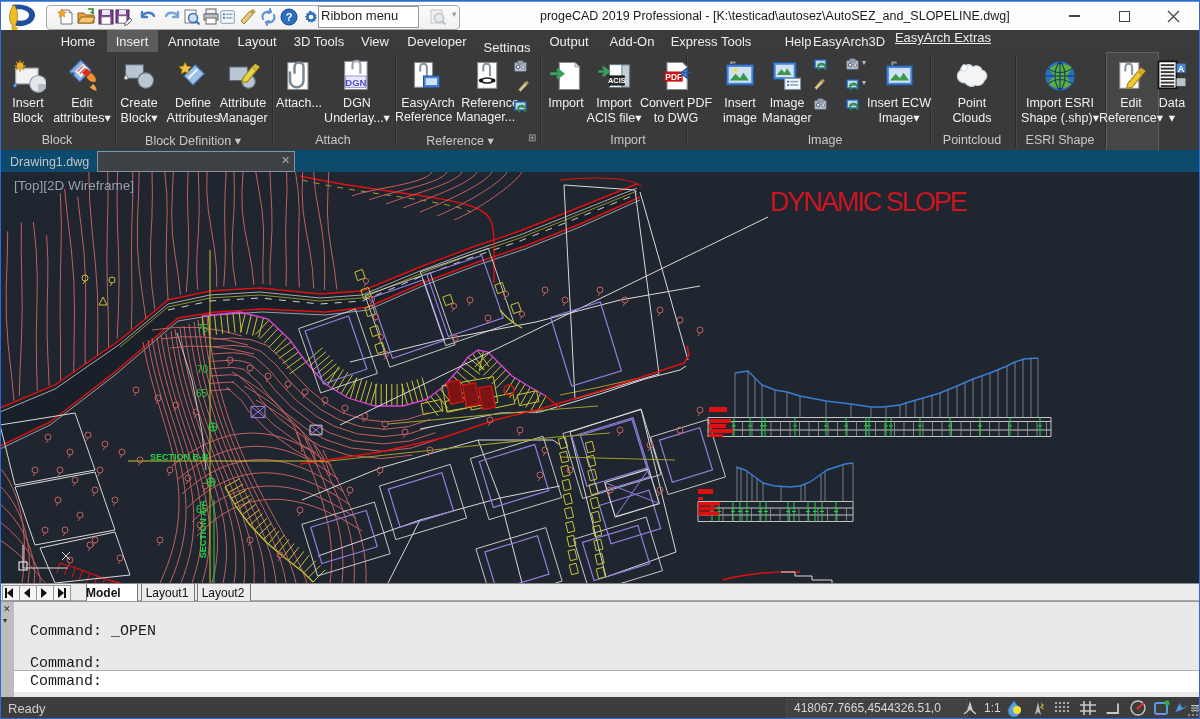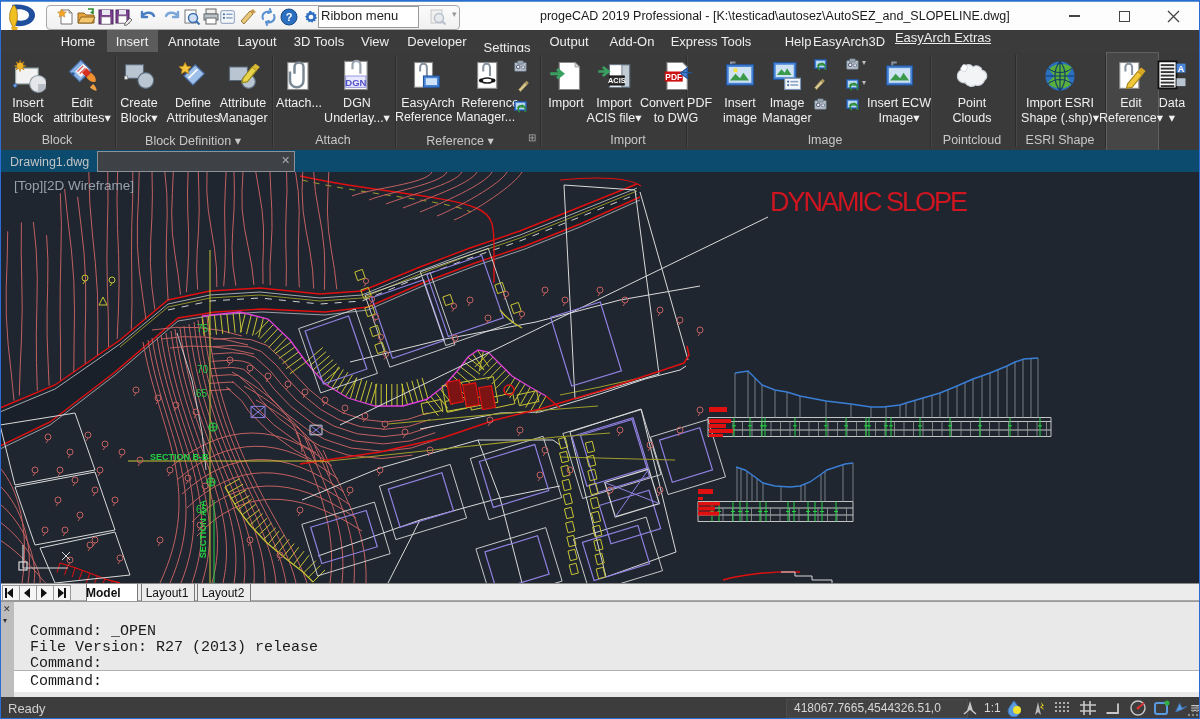--- a/index.html
+++ b/index.html
@@ -1004,21 +1004,20 @@
     <div style="position:absolute;left:141px;top:0px;width:52px;height:17px;background:#ececec;border-left:1px solid #777;border-right:1px solid #777;border-bottom:1px solid #777;clip-path:polygon(0 0,100% 0,calc(100% + 6px) 100%,-6px 100%);"></div>
     <div style="position:absolute;left:141px;top:2px;width:52px;text-align:center;font:normal 12px 'Liberation Sans',sans-serif;color:#111;">Layout1</div>
     <div style="position:absolute;left:197px;top:0px;width:52px;height:17px;background:#ececec;border-left:1px solid #777;border-right:1px solid #777;border-bottom:1px solid #777;clip-path:polygon(0 0,100% 0,calc(100% + 6px) 100%,-6px 100%);"></div>
     <div style="position:absolute;left:197px;top:2px;width:52px;text-align:center;font:normal 12px 'Liberation Sans',sans-serif;color:#111;">Layout2</div>
   </div>
 <div style="position:absolute;left:0;top:601px;width:1200px;height:96px;background:#e9e9e9;border-top:1px solid #999;box-sizing:border-box;">
     <div style="position:absolute;left:0;top:0;width:14px;height:96px;background:#bdbdbd;"></div>
     <div style="position:absolute;left:3px;top:2px;font:9px 'Liberation Sans',sans-serif;color:#333;">✕</div>
     <div style="position:absolute;left:3px;top:14px;font:8px 'Liberation Sans',sans-serif;color:#333;">▾</div>
     <div style="position:absolute;left:30px;top:21px;font-family:'Liberation Mono',monospace;font-size:15px;color:#1a1a1a;">Command: _OPEN</div>
-    <div style="position:absolute;left:30px;top:37px;font-family:'Liberation Mono',monospace;font-size:15px;color:#1a1a1a;">File Version: R27 (2013) release</div>
     <div style="position:absolute;left:30px;top:53px;font-family:'Liberation Mono',monospace;font-size:15px;color:#1a1a1a;">Command:</div>
     <div style="position:absolute;left:14px;top:68px;width:1186px;height:21px;background:#fff;border-top:1px solid #b0b0b0;"></div>
     <div style="position:absolute;left:30px;top:71px;font-family:'Liberation Mono',monospace;font-size:15px;color:#1a1a1a;">Command:</div>
   </div>
 <div style="position:absolute;left:0;top:697px;width:1200px;height:22px;background:#3d3d3d;">
     <div style="position:absolute;left:8px;top:4px;font:13px 'Liberation Sans',sans-serif;color:#cfcfcf;">Ready</div>
     <div style="position:absolute;left:786px;top:2px;width:180px;height:17px;border:1px solid #4c4c4c;background:#424242;"></div>
     <div style="position:absolute;left:794px;top:4px;font:12px 'Liberation Sans',sans-serif;color:#d8d8d8;">418067.7665,4544326.51,0</div>
     <svg style="position:absolute;left:960px;top:2px" width="20" height="18" viewBox="0 0 20 18">
       <path d="M10 2 L13 12 L10 10 L7 12 Z" fill="#c8c8c8"></path>

